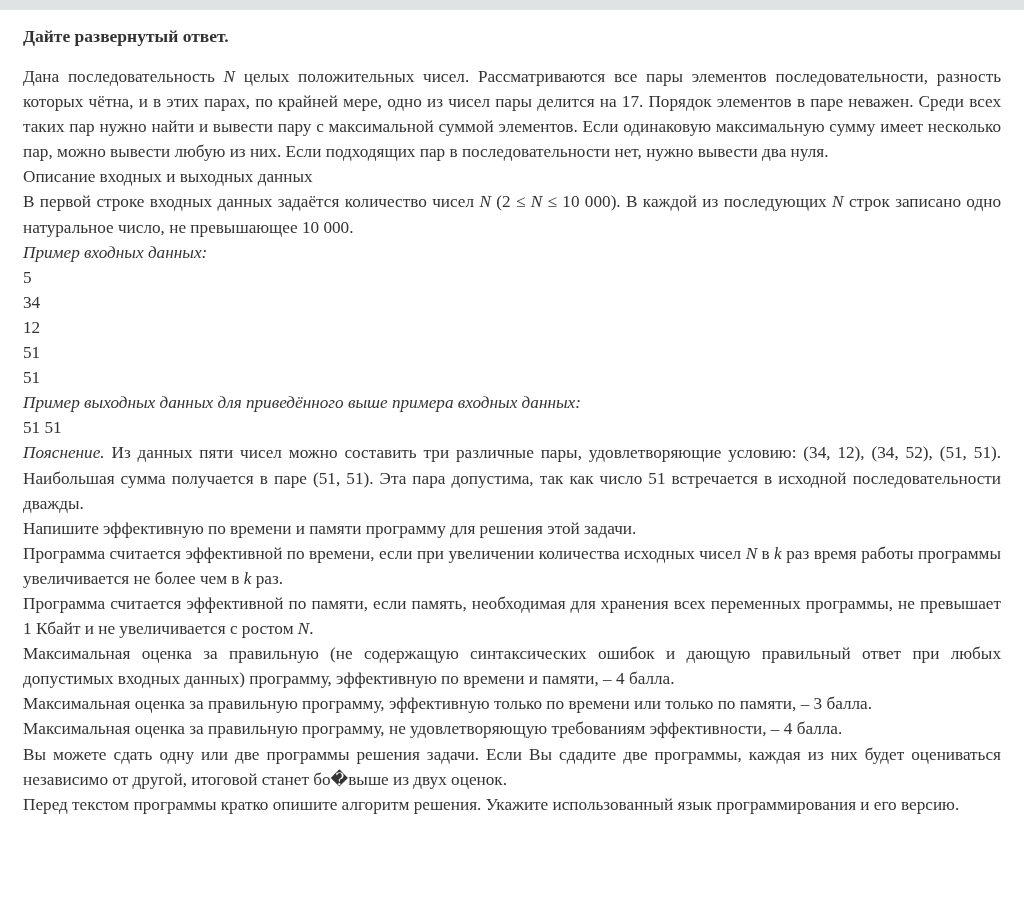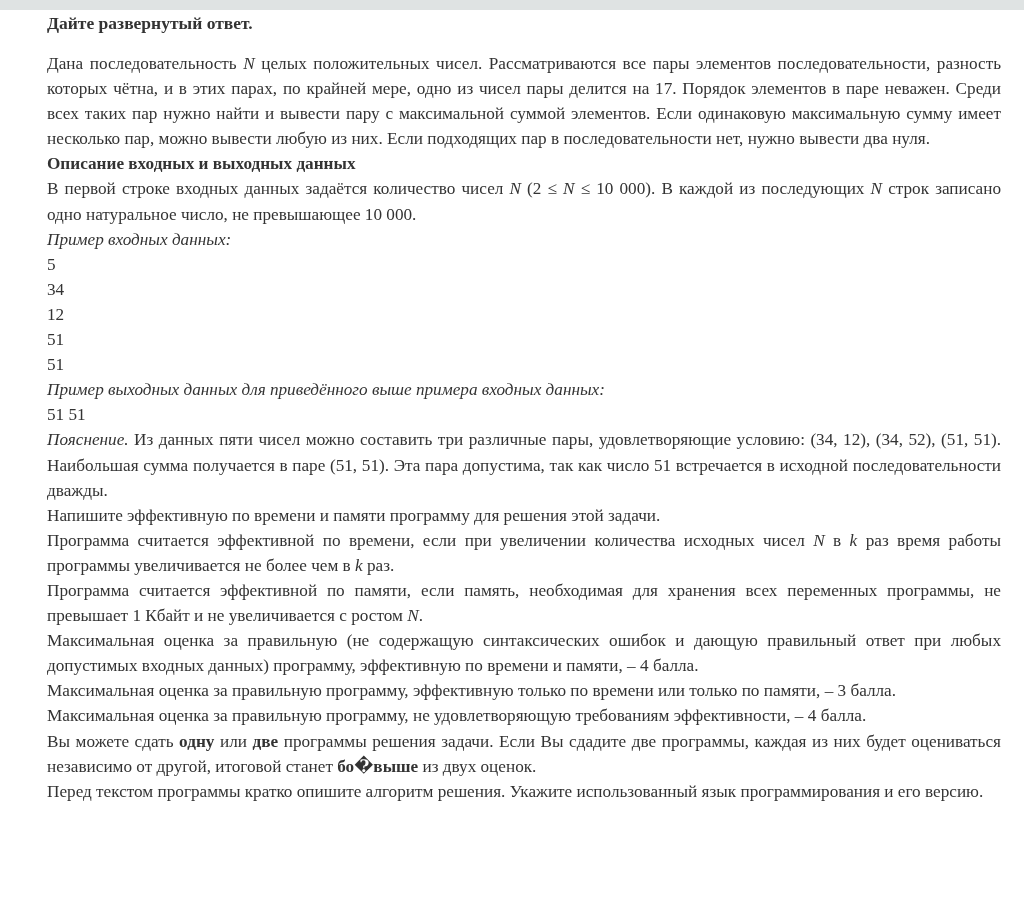--- a/index.html
+++ b/index.html
@@ -13,37 +13,36 @@
     overflow: hidden;
     font-family: "Liberation Serif", "DejaVu Serif", "DejaVu Sans", serif;
     color: #333333;
   }
   .topbar {
     width: 100%;
     height: 10px;
     background: #dfe3e3;
   }
   .content {
-    padding: 1px 23px 0 23px;
-    margin-left: 24px;
+    padding: 14px 23px 0 23px;
   }
   .doc-title {
     font-size: 17.5px;
     font-weight: bold;
     line-height: 25px;
     margin: 0 0 15px 0;
     text-align: left;
   }
   .docline {
     margin: 0;
     font-size: 17.2px;
     line-height: 25.1px;
     text-align: justify;
   }
-  .docline .b { font-weight: bold; }
+  .docline .b { font-weight: normal; }
   .docline .i { font-style: italic; }
 </style>
 </head>
 <body>
 
 <div class="topbar"></div>
 
 <div class="content">
   <p class="doc-title">Дайте развернутый ответ.</p>
   <div>

